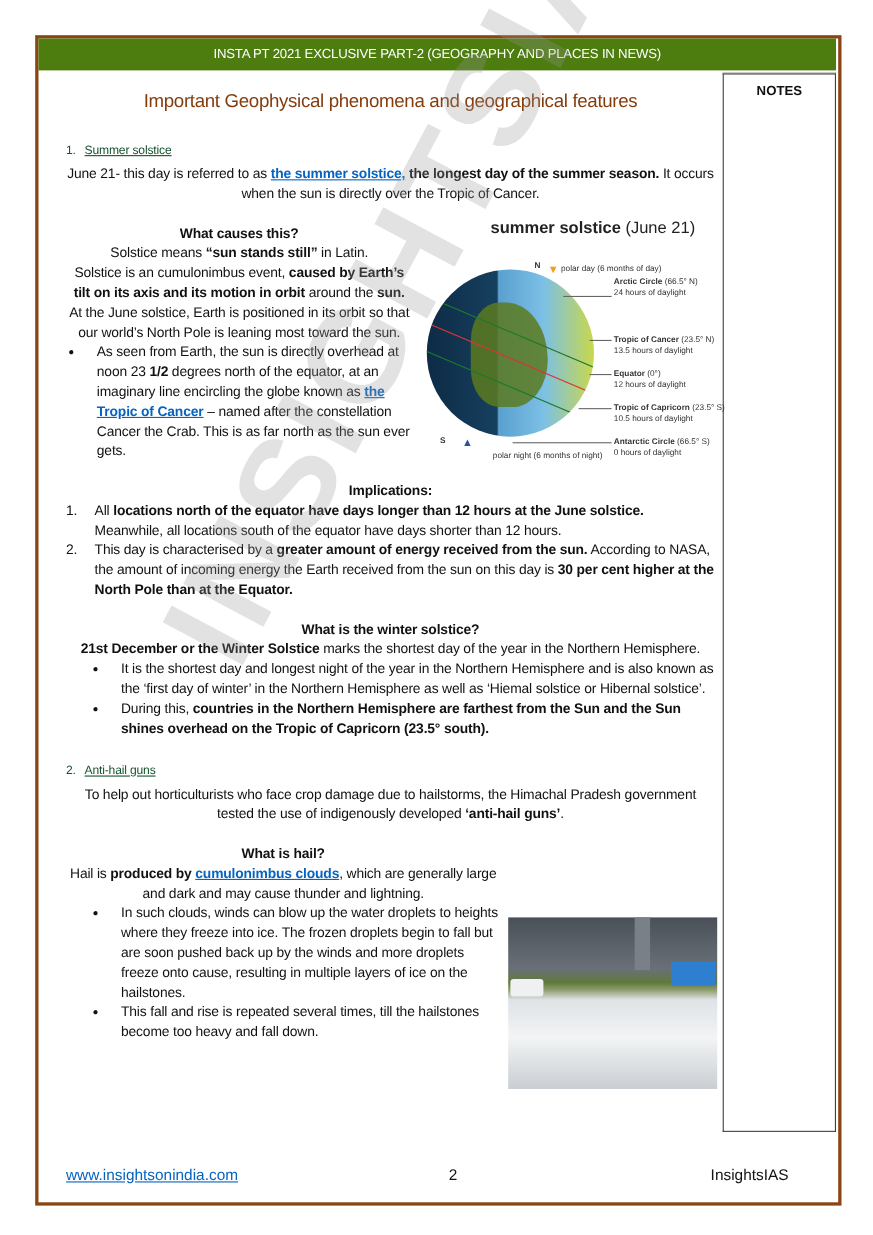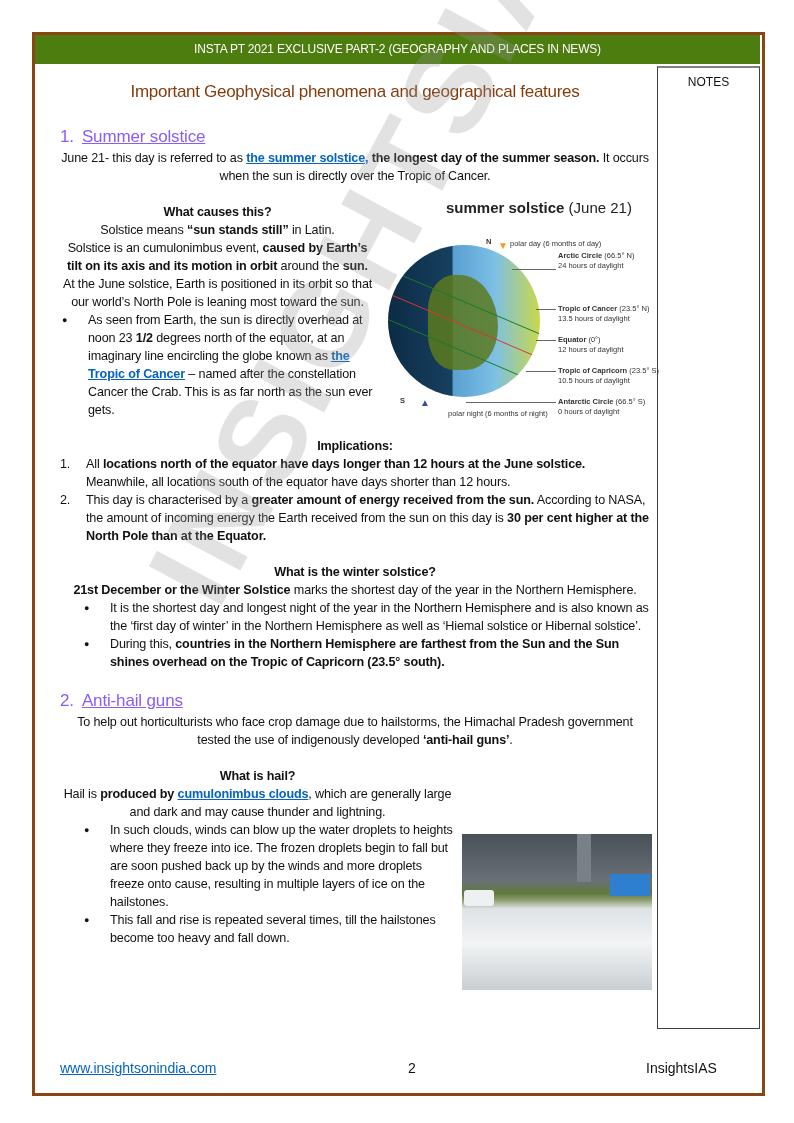--- a/index.html
+++ b/index.html
@@ -5,26 +5,26 @@
   html, body { margin: 0; padding: 0; background: #ffffff; }
   body { width: 794px; height: 1123px; position: relative; overflow: hidden;
          font-family: "Liberation Sans", sans-serif; color: #111; }
   .page-border { position: absolute; left: 32px; top: 32px; width: 727px; height: 1058px;
                  border: 3px solid #8B4513; box-sizing: content-box; }
   .header-band { position: absolute; left: 35px; top: 35px; width: 725px; height: 29px;
                  background: #4d7c0f; color: #fff; font-size: 12px; text-align: center;
                  line-height: 29px; letter-spacing: -0.2px; }
   .notes-box { position: absolute; left: 657px; top: 66px; width: 101px; height: 960px;
                border: 1px solid #404040; border-top: 2px solid #808080; }
-  .notes-label { font-weight: normal; font-size: 12px; text-align: center; margin-top: 7px; }
+  .notes-label { font-weight: bold; font-size: 12px; text-align: center; margin-top: 7px; }
   .doc-title { position: absolute; left: 60px; top: 82px; width: 590px; text-align: center;
                font-size: 17px; color: #843C0C; letter-spacing: -0.3px; }
   .content { position: absolute; left: 60px; top: 125px; width: 590px; font-size: 12.6px;
              line-height: 18px; letter-spacing: -0.15px; }
-  .sec-heading { font-size: 17px; color: #8b5cf6; margin: 0 0 0 0; line-height: 24px; }
+  .sec-heading { font-size: 11px; color: #14532d; margin: 0 0 0 0; line-height: 24px; }
   .sec-heading .num { margin-right: 8px; }
   .sec-heading .ttl { text-decoration: underline; }
   p { margin: 0; text-align: center; }
   .gap { height: 18px; }
   a.lnk { color: #0563C1; font-weight: bold; text-decoration: underline; }
   b { font-weight: bold; }
   ol.num-list { margin: 0; padding-left: 0; list-style: none; }
   ol.num-list li { position: relative; padding-left: 26px; }
   ol.num-list li .n { position: absolute; left: 0; }
   ul.bul { margin: 0; padding: 0; list-style: none; }

